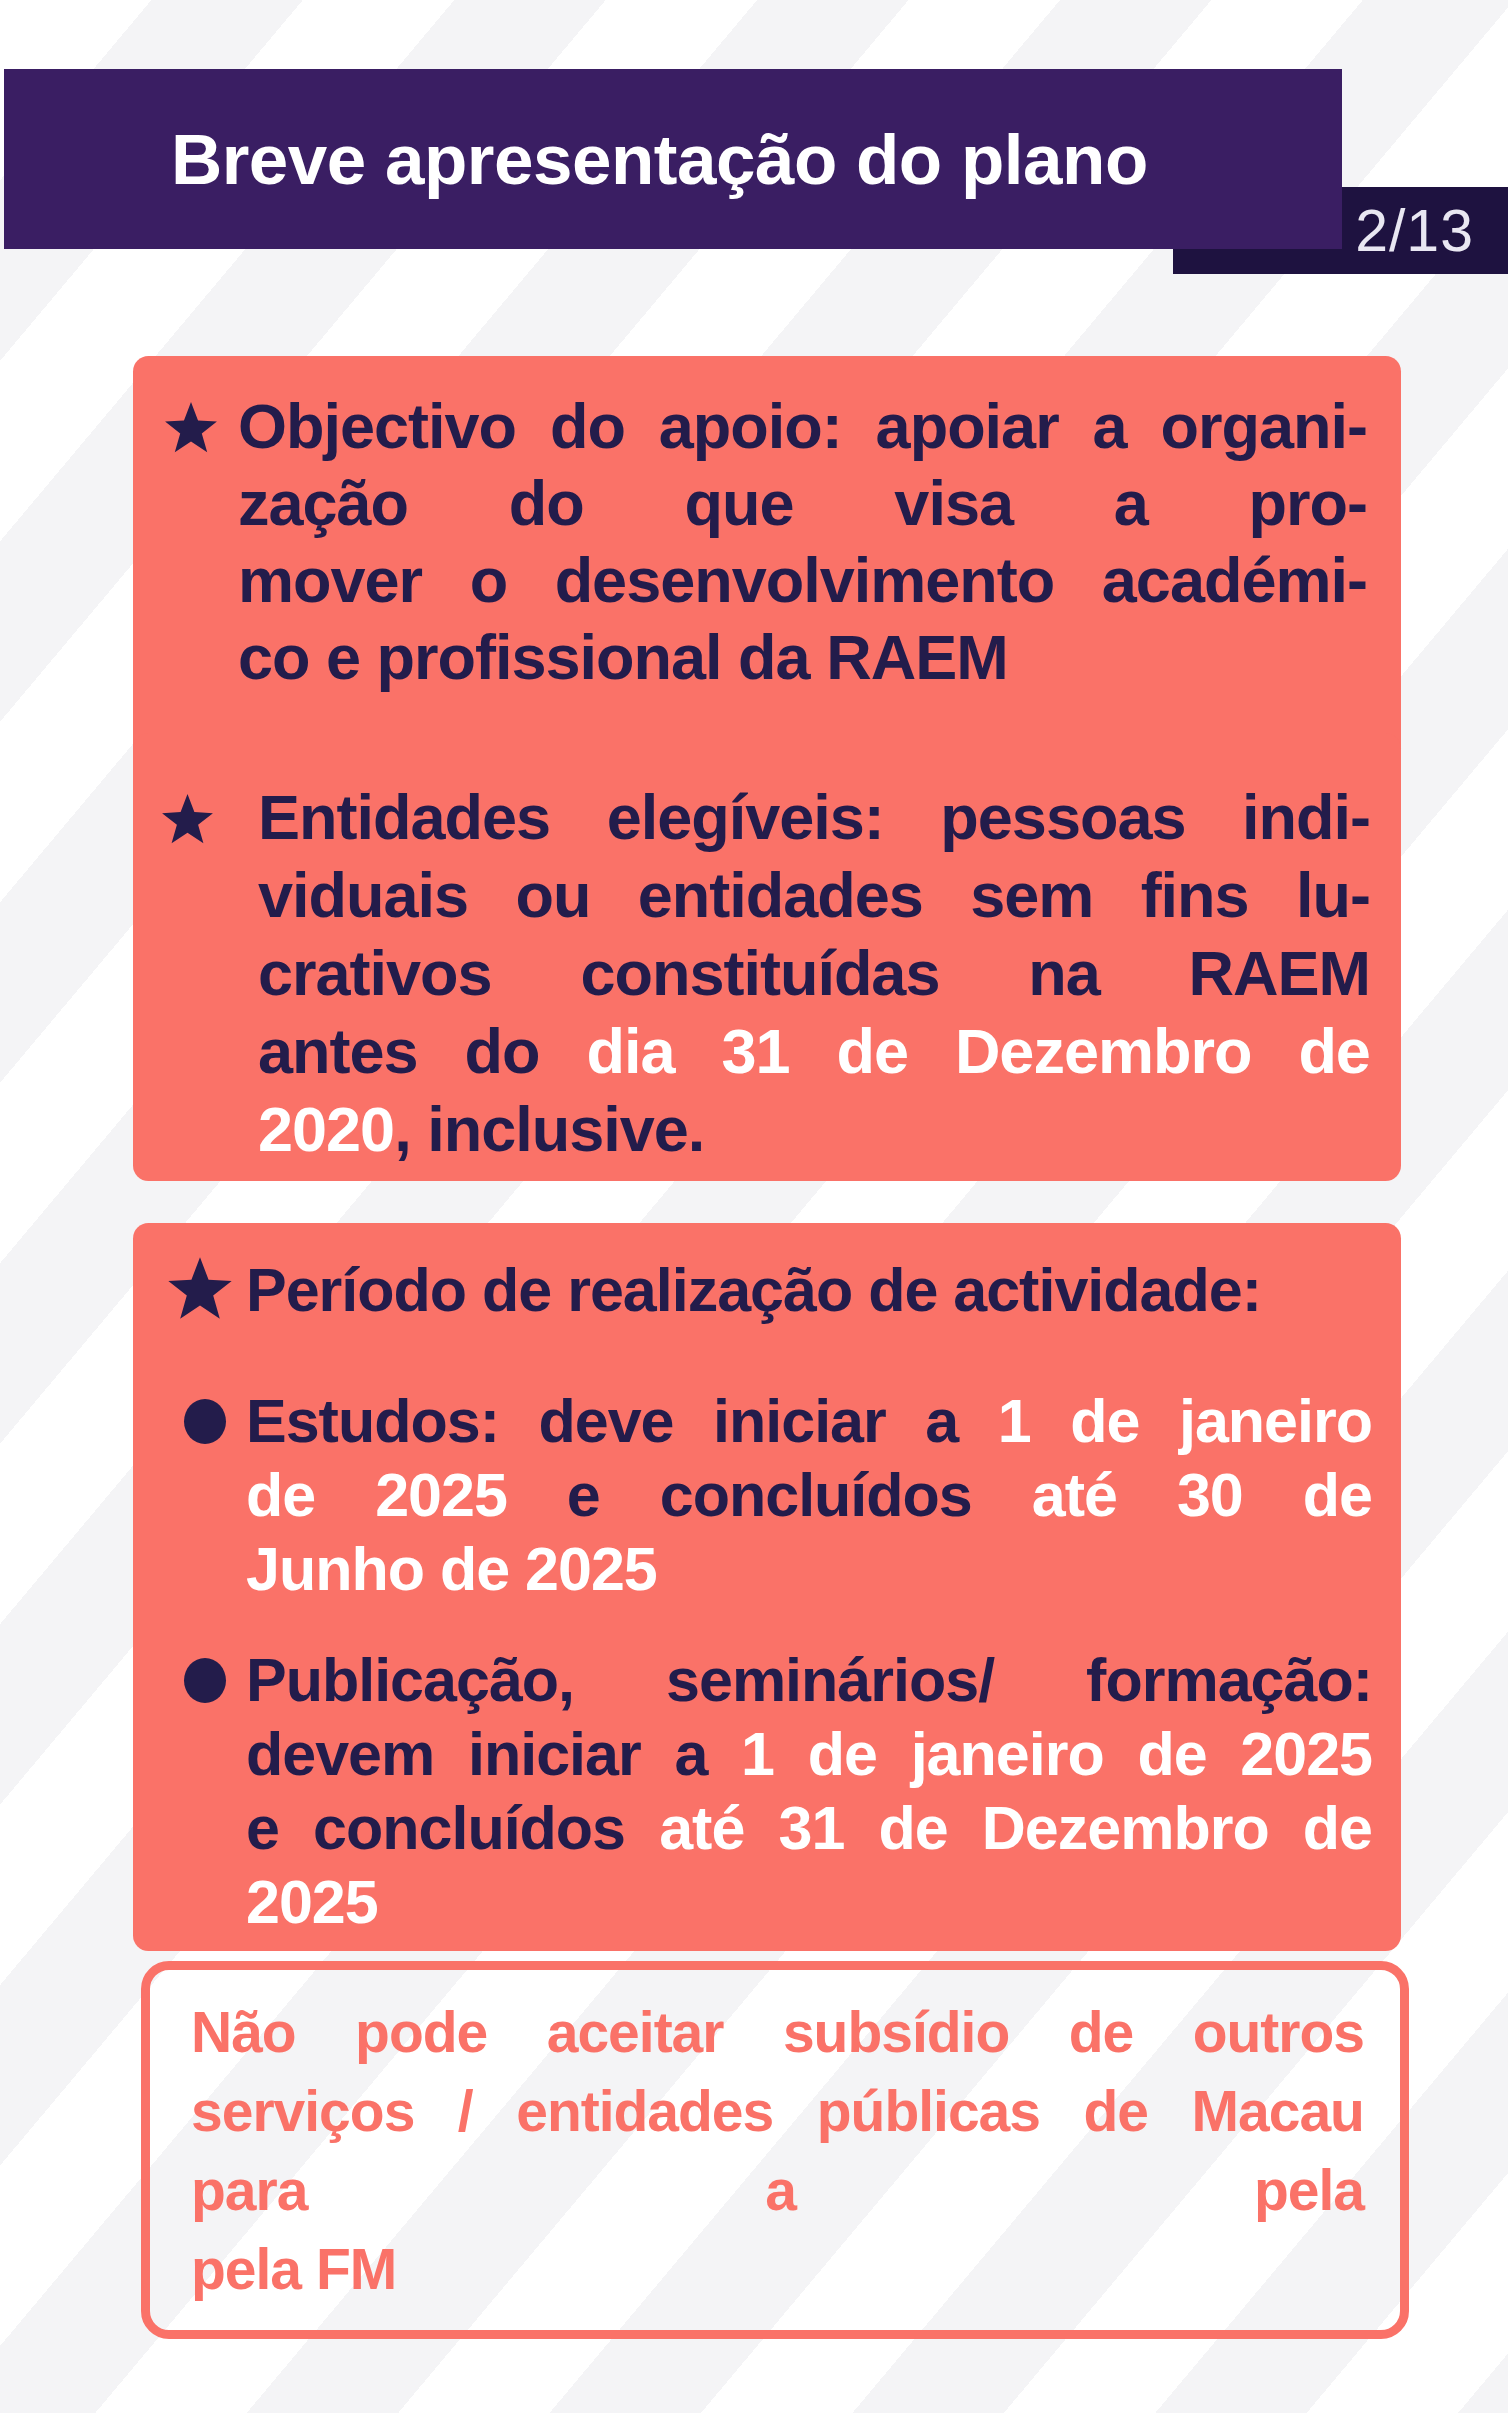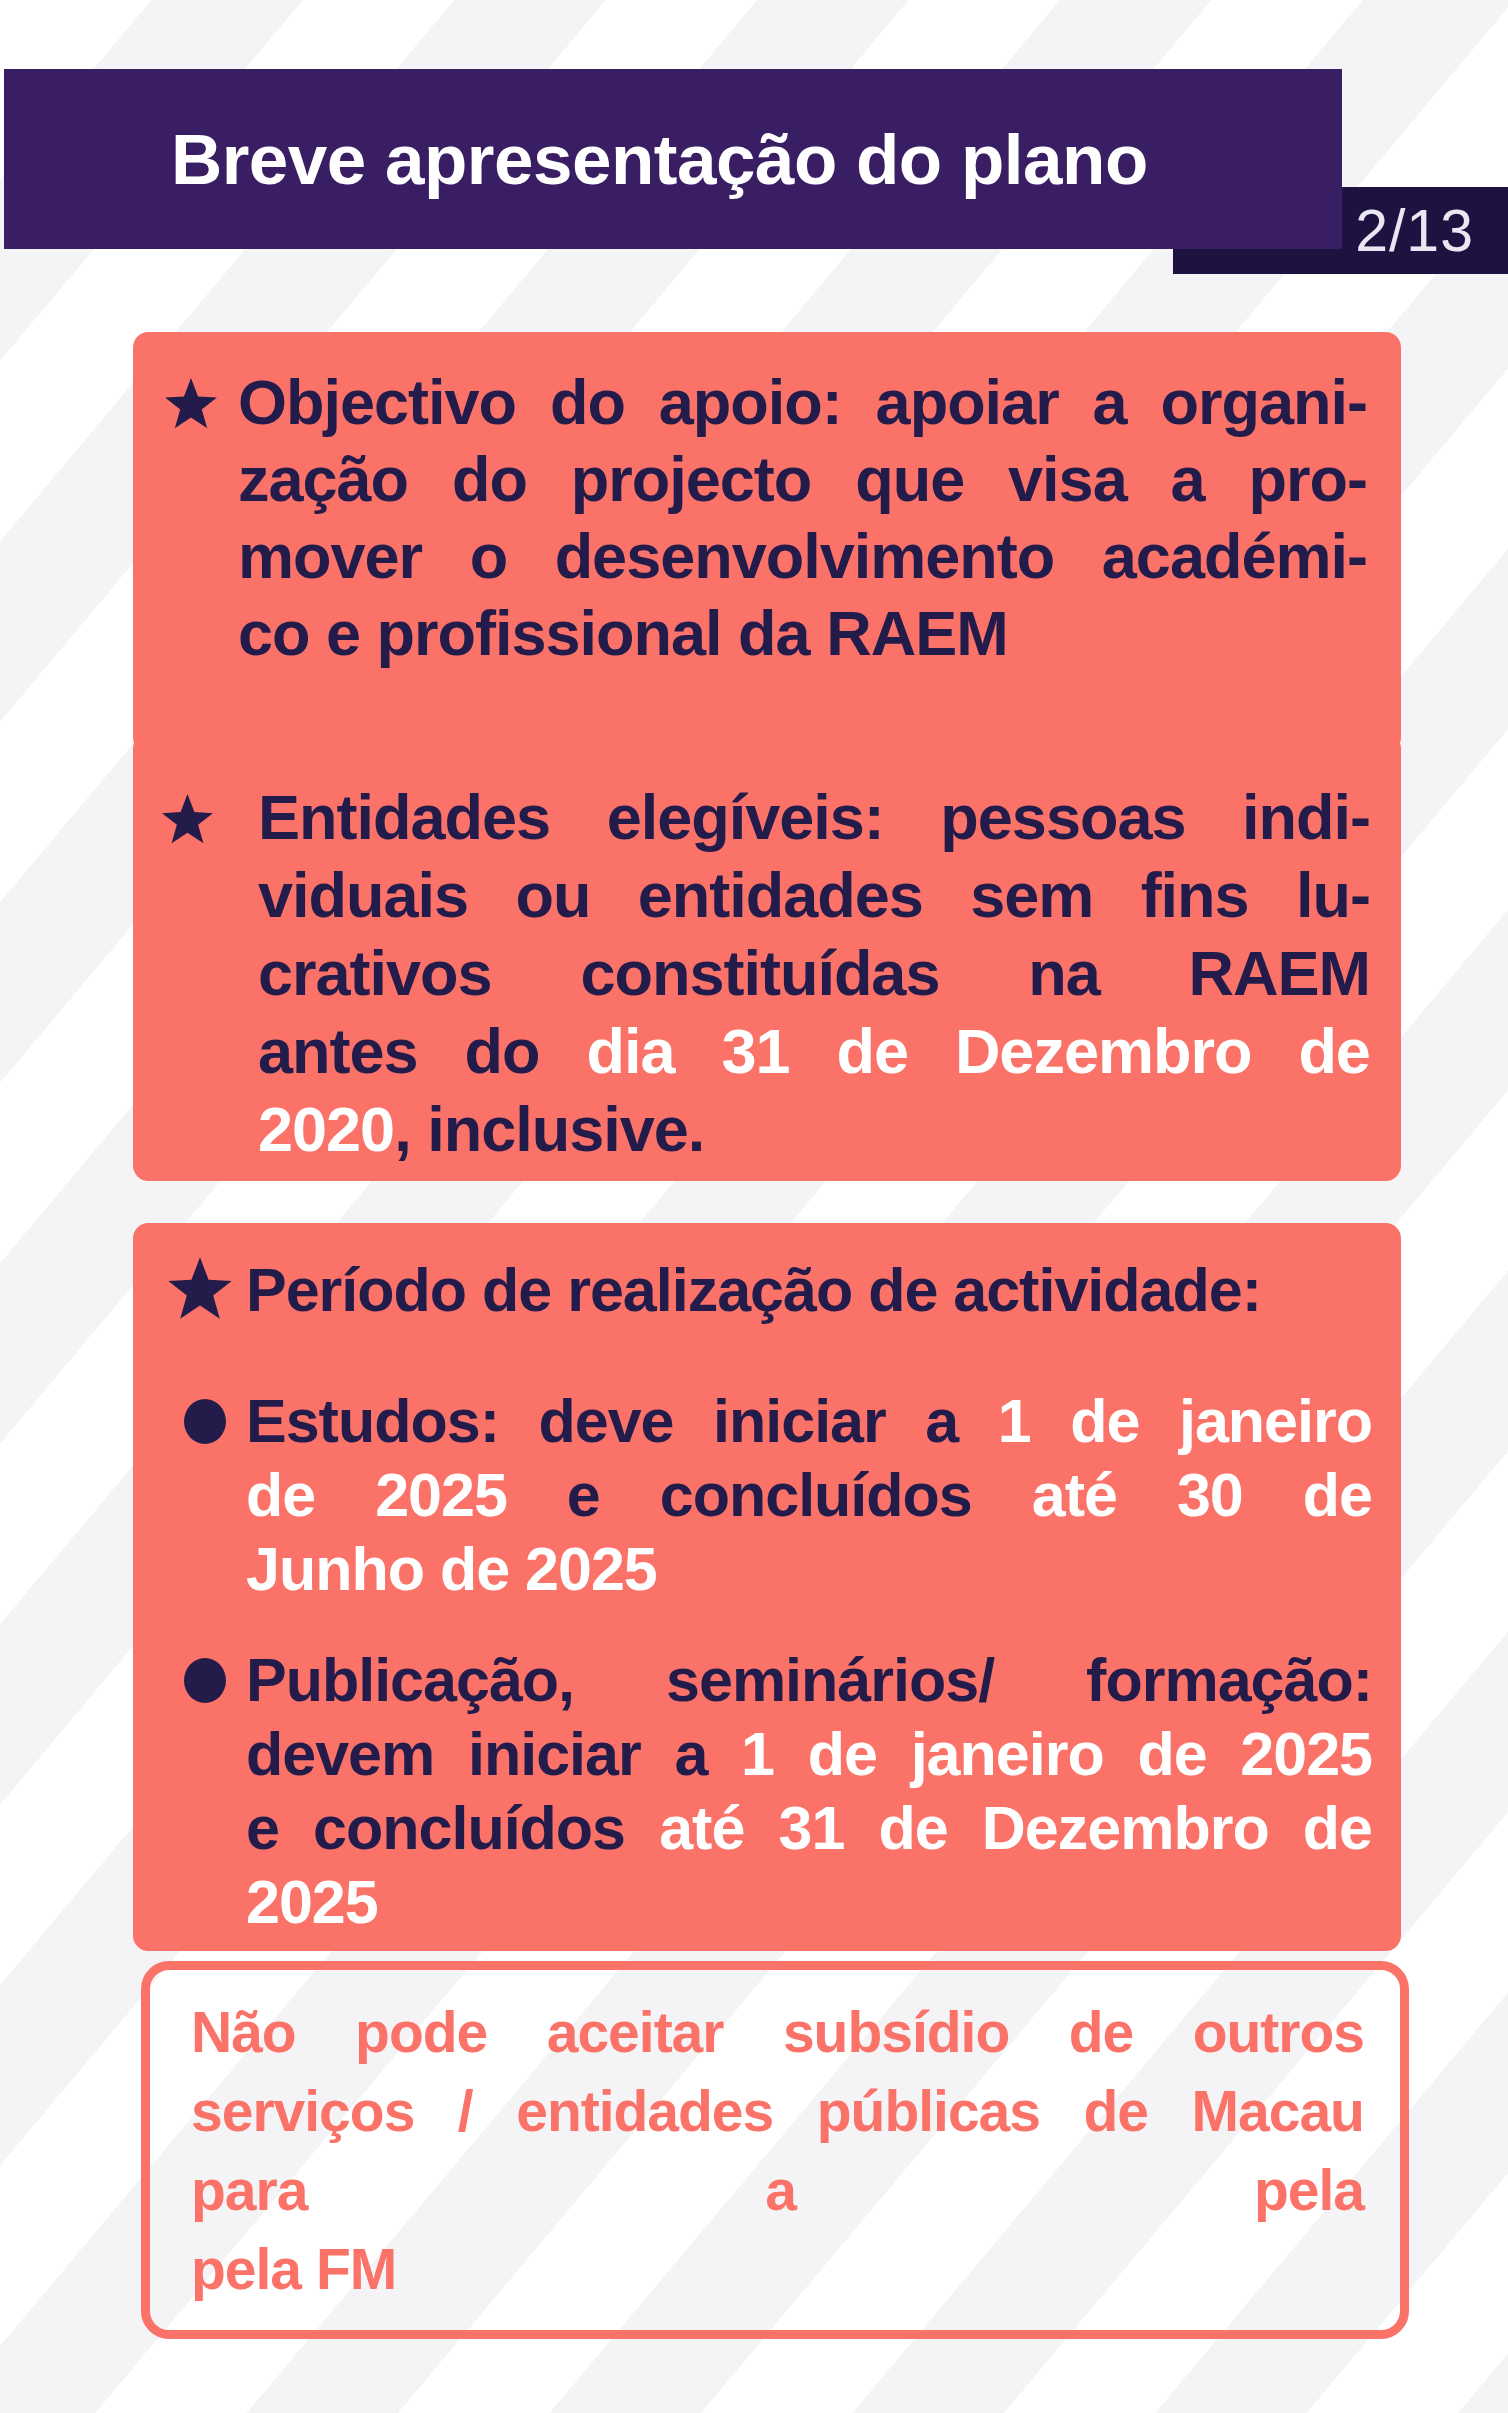--- a/index.html
+++ b/index.html
@@ -51,21 +51,21 @@
     color:var(--white);font-weight:700;font-size:71px;letter-spacing:-0.5px;
     white-space:nowrap;
   }
 
   
   .content-box{
     position:absolute;left:133px;width:1268px;
     background:var(--coral);border-radius:15.4px;
     color:var(--navy-text);font-weight:700;letter-spacing:-1px;
   }
-  .box-1{top:332px;height:421px;padding:32px 34px 0 31px;font-size:63px;--lh:77px;}
+  .box-1{top:356px;height:421px;padding:32px 34px 0 31px;font-size:63px;--lh:77px;}
   .box-2{top:733px;height:448px;padding:45px 31px 0 28px;font-size:63px;--lh:78px;}
   .box-3{top:1223px;height:728px;padding:30px 29px 0 34px;font-size:61px;--lh:74px;}
   .box-4{
     top:1961px;height:378px;padding:23px 36px 0 41px;font-size:57px;--lh:79px;
     background:transparent;border:9.7px solid var(--coral);border-radius:28px;
     color:var(--coral);
     margin-left:8px;
   }
 
   .sec{display:flex;align-items:flex-start;}
@@ -119,21 +119,20 @@
             <span class="w c-navy">Objectivo</span>
             <span class="w c-navy">do</span>
             <span class="w c-navy">apoio:</span>
             <span class="w c-navy">apoiar</span>
             <span class="w c-navy">a</span>
             <span class="w c-navy">organi-</span>
           </div>
           <div class="tline just">
             <span class="w c-navy">zação</span>
             <span class="w c-navy">do</span>
-            <span class="w c-navy">projecto</span>
             <span class="w c-navy">que</span>
             <span class="w c-navy">visa</span>
             <span class="w c-navy">a</span>
             <span class="w c-navy">pro-</span>
           </div>
           <div class="tline just">
             <span class="w c-navy">mover</span>
             <span class="w c-navy">o</span>
             <span class="w c-navy">desenvolvimento</span>
             <span class="w c-navy">académi-</span>

